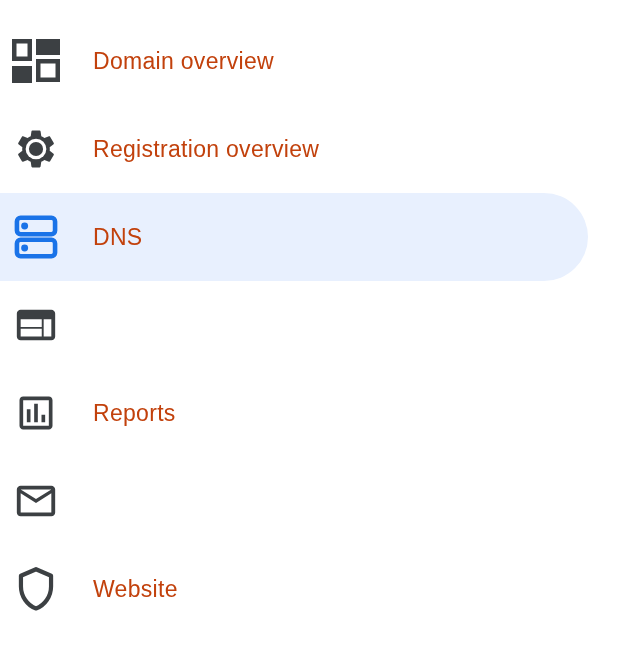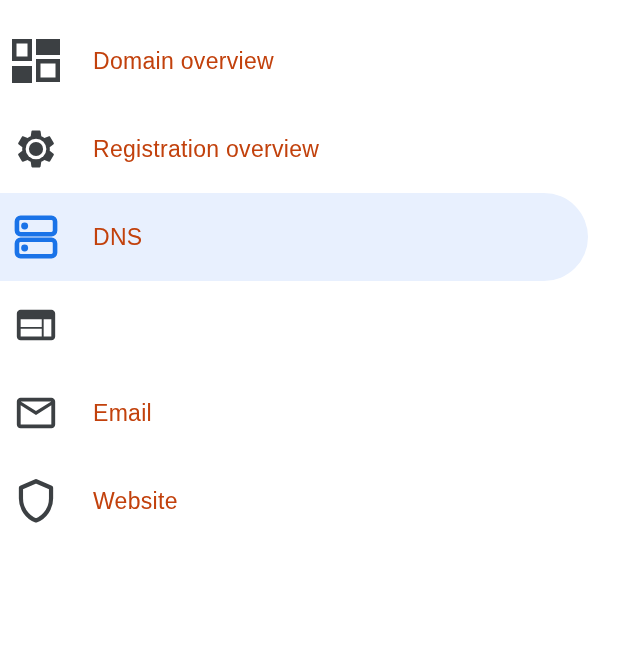--- a/index.html
+++ b/index.html
@@ -90,28 +90,35 @@
     </div>
 
     <div class="nav-item">
       <span class="icon-box">
         <svg width="46" height="46" viewBox="0 0 24 24" aria-hidden="true">
           <path fill="#3c4043" d="M20 4H4c-1.1 0-2 .9-2 2v12c0 1.1.9 2 2 2h16c1.1 0 2-.9 2-2V6c0-1.1-.9-2-2-2zm-5 14H4v-4h11v4zm0-5H4V9h11v4zm5 5h-4V9h4v9z"></path>
         </svg>
       </span>
     </div>
 
+    <div class="nav-item">
+      <span class="icon-box">
+        <svg width="44" height="44" viewBox="0 0 24 24" aria-hidden="true">
+          <path fill="#3c4043" d="M19 3H5c-1.1 0-2 .9-2 2v14c0 1.1.9 2 2 2h14c1.1 0 2-.9 2-2V5c0-1.1-.9-2-2-2zm0 16H5V5h14v14zM7 10h2v7H7zm4-3h2v10h-2zm4 6h2v4h-2z"></path>
+        </svg>
+      </span>
+      <span class="label">Reports</span>
+    </div>
 
     <div class="nav-item">
       <span class="icon-box">
         <svg width="46" height="46" viewBox="0 0 24 24" aria-hidden="true">
           <path fill="#3c4043" d="M22 6c0-1.1-.9-2-2-2H4c-1.1 0-2 .9-2 2v12c0 1.1.9 2 2 2h16c1.1 0 2-.9 2-2V6zm-2 0l-8 5-8-5h16zm0 12H4V8l8 5 8-5v10z"></path>
         </svg>
       </span>
-      <span class="label">Email</span>
     </div>
 
     <div class="nav-item">
       <span class="icon-box">
         <svg width="42" height="48" viewBox="0 0 24 27" aria-hidden="true">
           <path d="M12 2.2 L20.6 5.9 V12 C20.6 17.6 17 22.9 12 24.6 C7 22.9 3.4 17.6 3.4 12 V5.9 Z" fill="none" stroke="#3c4043" stroke-width="2.4" stroke-linejoin="round"></path>
         </svg>
       </span>
       <span class="label">Website</span>
     </div>

